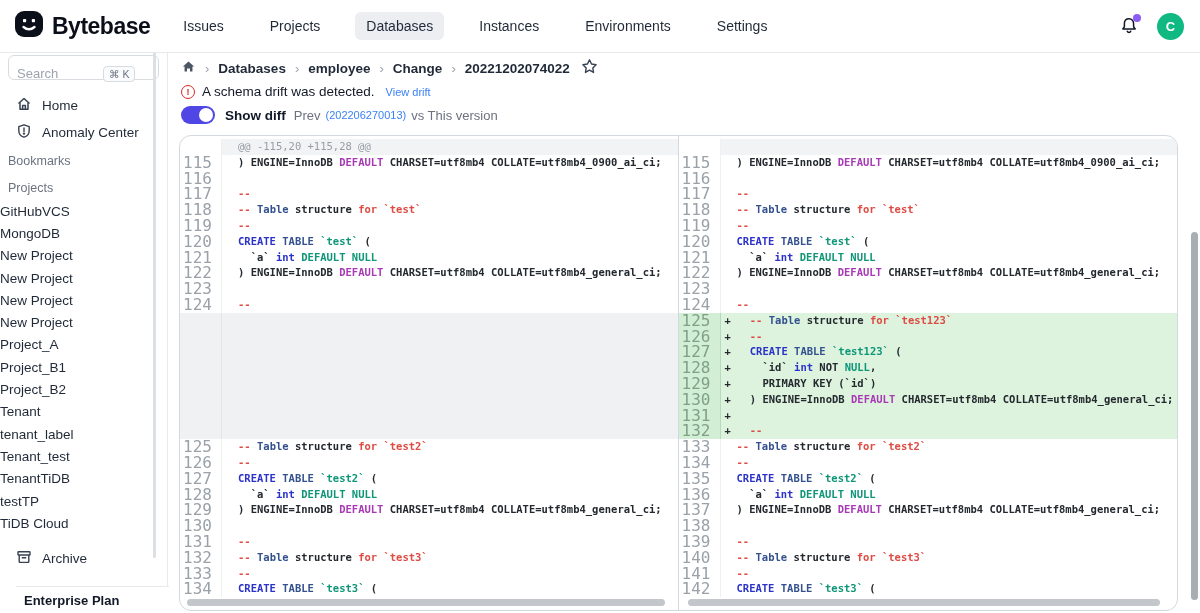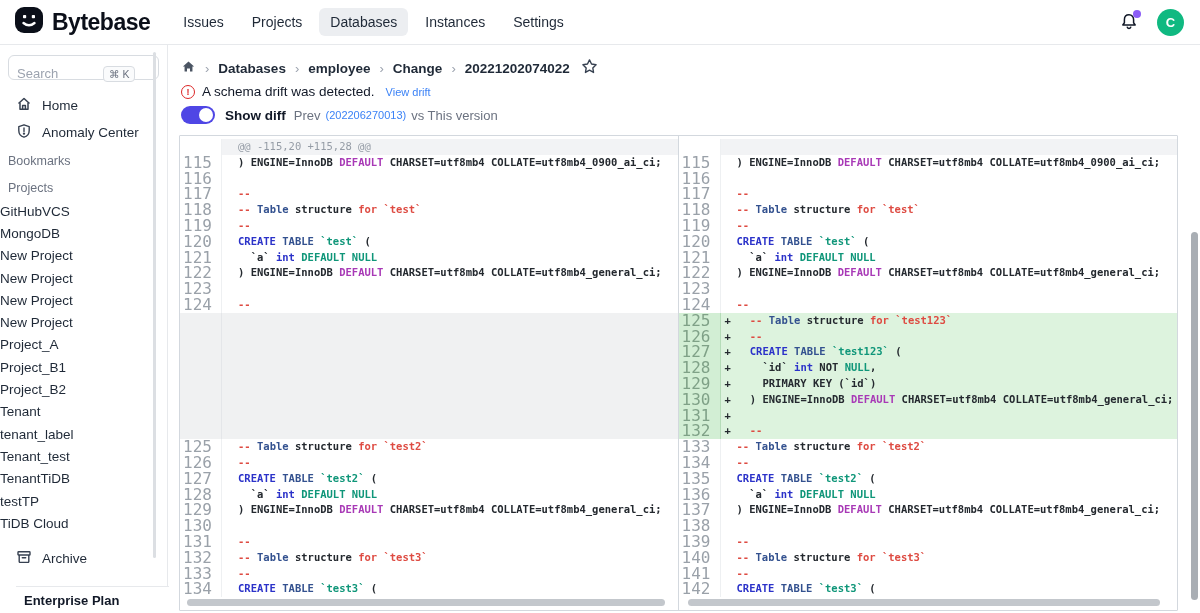--- a/index.html
+++ b/index.html
@@ -2,25 +2,25 @@
 <html><head>
 <meta charset="utf-8">
 <style>
   * { margin:0; padding:0; box-sizing:border-box; }
   html,body { width:1200px; height:613px; }
   body {
     position:relative; background:#fff; overflow:hidden;
     font-family:"Liberation Sans", sans-serif; color:#1f2937;
   }
   
-  .navbar { position:absolute; top:0; left:0; width:1200px; height:45px;
+  .navbar { position:absolute; top:0; left:0; width:1200px; height:53px;
     background:#fff; border-bottom:1px solid #e7e9ec; display:flex; align-items:center; z-index:5; }
   .logo { display:flex; align-items:center; gap:8px; padding-left:14px; cursor:pointer; }
   .logo-text { font-size:23px; font-weight:800; letter-spacing:-0.5px; color:#0b0f19; }
-  .nav-links { display:flex; align-items:center; margin-left:22px; gap:6px; }
+  .nav-links { display:flex; align-items:center; margin-left:22px; gap:24px; }
   .nav-link { font-size:14px; color:#1f2937; padding:6px 11px; border-radius:6px; cursor:pointer; white-space:nowrap; }
   .nav-link.active { background:#eceef1; }
   .nav-right { margin-left:auto; display:flex; align-items:center; gap:18px; padding-right:16px; }
   .bell-wrap { position:relative; width:20px; height:20px; cursor:pointer; }
   .bell-dot { position:absolute; top:-2px; right:-2px; width:8px; height:8px; border-radius:50%; }
   .avatar { width:27px; height:27px; border-radius:50%; color:#fff; font-size:13px; font-weight:600;
     display:flex; align-items:center; justify-content:center; cursor:pointer; }
   
   .sidebar { position:absolute; top:45px; left:0; width:168px; bottom:0; background:#fff;
     border-right:1px solid #e7e9ec; }
@@ -52,21 +52,21 @@
     color:#dc2626; font-size:9px; font-weight:700; display:flex; align-items:center; justify-content:center; }
   .alert-text { font-size:13.5px; color:#111827; }
   .link { font-size:11px; color:#3b82f6; cursor:pointer; }
   .toggle-row { position:absolute; top:61px; left:12px; display:flex; align-items:center; gap:8px; }
   .toggle { width:34px; height:18px; border-radius:9px; position:relative; cursor:pointer; }
   .toggle-knob { position:absolute; top:2px; right:2px; width:14px; height:14px; border-radius:50%; background:#fff; }
   .toggle-label { font-size:13.5px; font-weight:700; color:#111827; margin-left:2px; }
   .muted { font-size:13px; color:#6b7280; }
   
   .diff { position:absolute; top:90px; left:10px; width:999px; height:476px;
-    border:1px solid #d3d8de; border-radius:1px; background:#fff; display:flex; overflow:hidden; }
+    border:1px solid #d3d8de; border-radius:12px; background:#fff; display:flex; overflow:hidden; }
   .pane { width:499px; position:relative; padding-top:3px; overflow:hidden; }
   .pane.left { border-right:1px solid #d3d8de; }
   .mono, .code-line, .gut { font-family:"DejaVu Sans Mono", monospace; }
   .diff-row { display:flex; height:15.8px; line-height:15.8px; }
   .gut { width:42px; flex:none; text-align:right; padding-right:9px; color:#9aa1a9;
     font-size:16px; border-right:1px solid #eef0f2; }
   .code-line { flex:1; padding-left:16px; white-space:pre; font-size:10.5px; font-weight:700;
     color:#24292f; overflow:hidden; }
   .diff-row.hunk .code-line { background:#f2f3f5; color:#959ca6; font-weight:400; }
   .diff-row.add .gut { background:#d2eed4; border-right-color:#b5dcb8; color:#7fa187; }
@@ -97,20 +97,21 @@
         <path d="M9.5 18 Q15 22.5 20.5 18" stroke="#fff" stroke-width="2.4" fill="none" stroke-linecap="round"></path>
       </svg>
     </span>
     <span class="logo-text">Bytebase</span>
   </div>
   <div class="nav-links">
       <div class="nav-link">Issues</div>
       <div class="nav-link">Projects</div>
       <div class="nav-link active">Databases</div>
       <div class="nav-link">Instances</div>
+      <div class="nav-link">Environments</div>
       <div class="nav-link">Settings</div>
     </div>
   <div class="nav-right">
     <div class="bell-wrap">
       <span>
         <svg width="20" height="20" viewBox="0 0 20 20" fill="none" stroke="#111827" stroke-width="1.5" stroke-linejoin="round">
           <path d="M10 2.8c-3 0-4.6 2.2-4.6 4.9v3.1L3.8 13h12.4l-1.6-2.2V7.7c0-2.7-1.6-4.9-4.6-4.9z"></path>
           <path d="M8.3 15.2a1.8 1.8 0 0 0 3.4 0" stroke-linecap="round"></path>
         </svg>
       </span>

